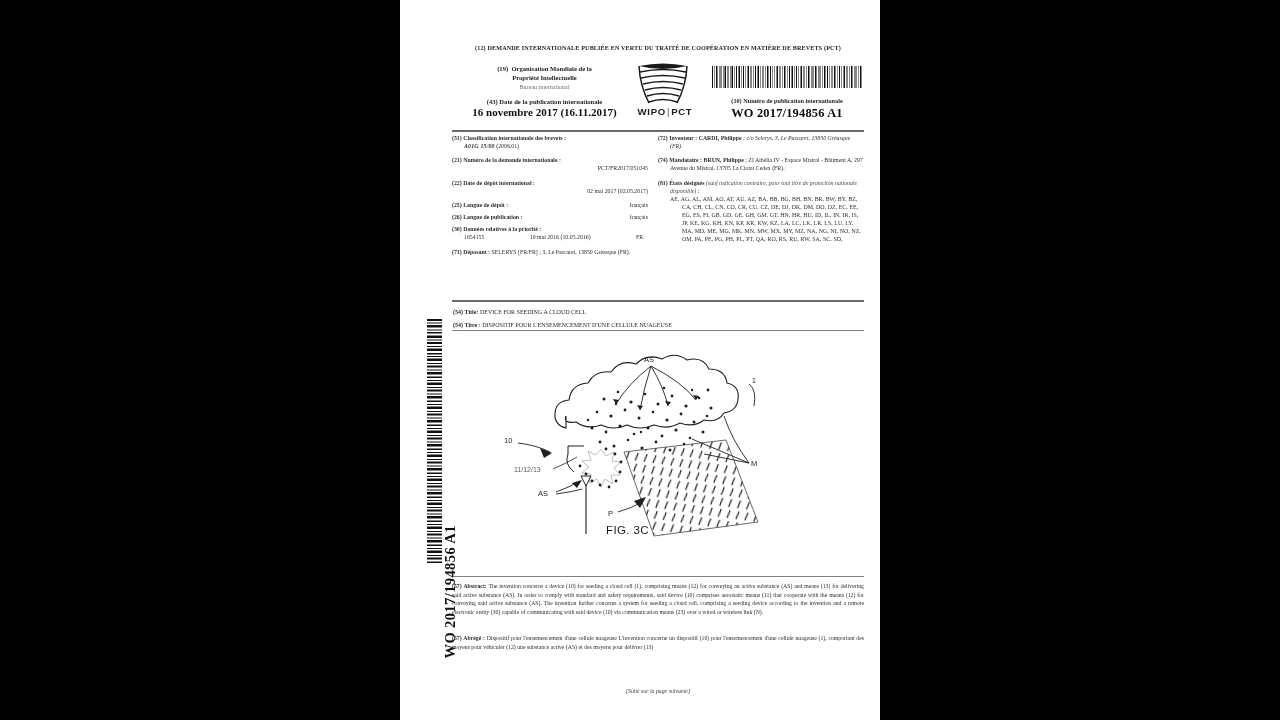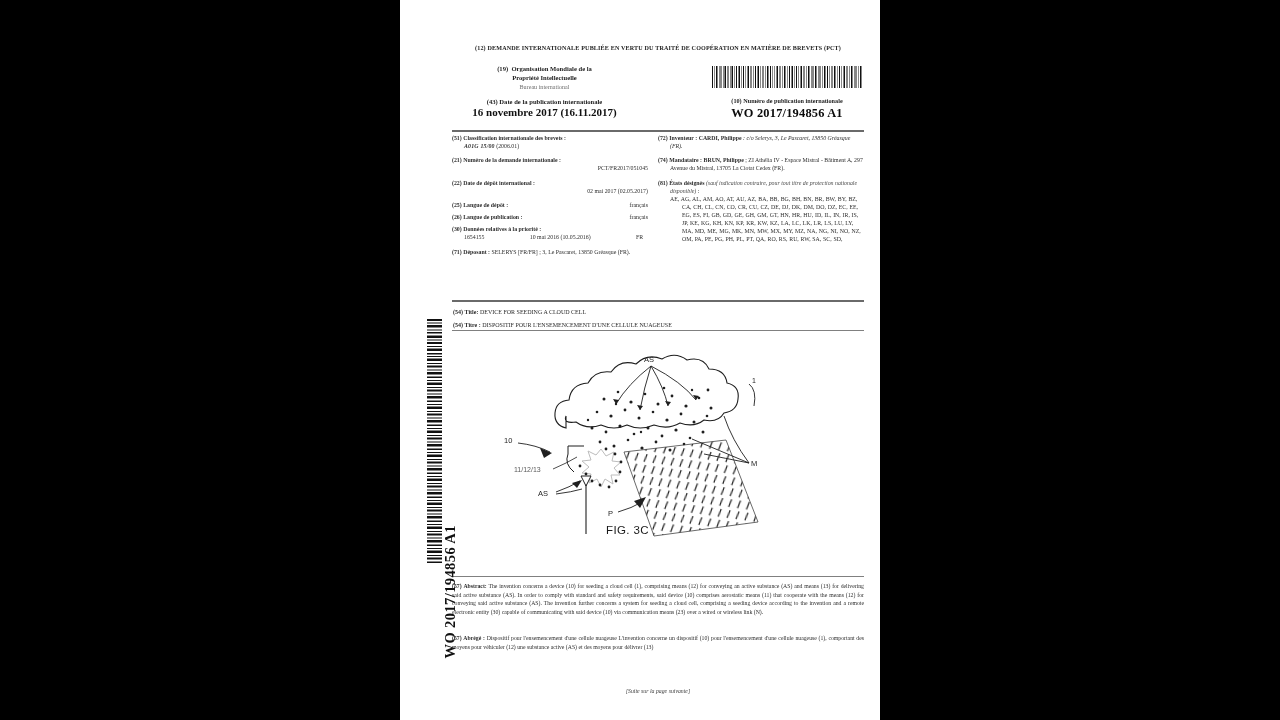--- a/index.html
+++ b/index.html
@@ -258,20 +258,38 @@
         </div>
         <div class="l1">Propriété Intellectuelle</div>
         <div class="l2">Bureau international</div>
         <div class="l3">
           <span>(43)</span>
           <span>Date de la publication internationale</span>
         </div>
         <div class="l4">16 novembre 2017 (16.11.2017)</div>
       </div>
 
+      <div class="wipo-logo">
+        <svg class="wipo-mark" viewBox="0 0 54 44">
+          <g fill="none" stroke="#1a1a1a" stroke-width="1.5">
+            <path d="M3 4 Q27 -1 51 4 Q27 10 3 4 Z" fill="#1a1a1a" stroke="none"></path>
+            <path d="M4 10 Q27 5 50 10"></path>
+            <path d="M5 16 Q27 11 49 16"></path>
+            <path d="M7 22 Q27 17 47 22"></path>
+            <path d="M9 28 Q27 23 45 28"></path>
+            <path d="M11 34 Q27 29 43 34"></path>
+            <path d="M13 40 Q27 35 41 40"></path>
+            <path d="M3 4 Q4 24 13 41"></path>
+            <path d="M51 4 Q50 24 41 41"></path>
+          </g>
+        </svg>
+        <div class="wipo-word">
+          <span>WIPO</span><span class="sep">|</span><span>PCT</span>
+        </div>
+      </div>
 
       <div class="hdr-right">
         <svg class="barcode-top" viewBox="0 0 304 44" preserveAspectRatio="none">
           <rect x="0" y="0" width="304" height="44" fill="#ffffff"></rect>
           <g fill="#111111">
             <rect x="2" y="0" width="2" height="44"></rect>
               <rect x="6" y="0" width="1" height="44"></rect>
             <rect x="10" y="0" width="3" height="44"></rect>
               <rect x="16" y="0" width="1" height="44"></rect>
             <rect x="19" y="0" width="2" height="44"></rect>

